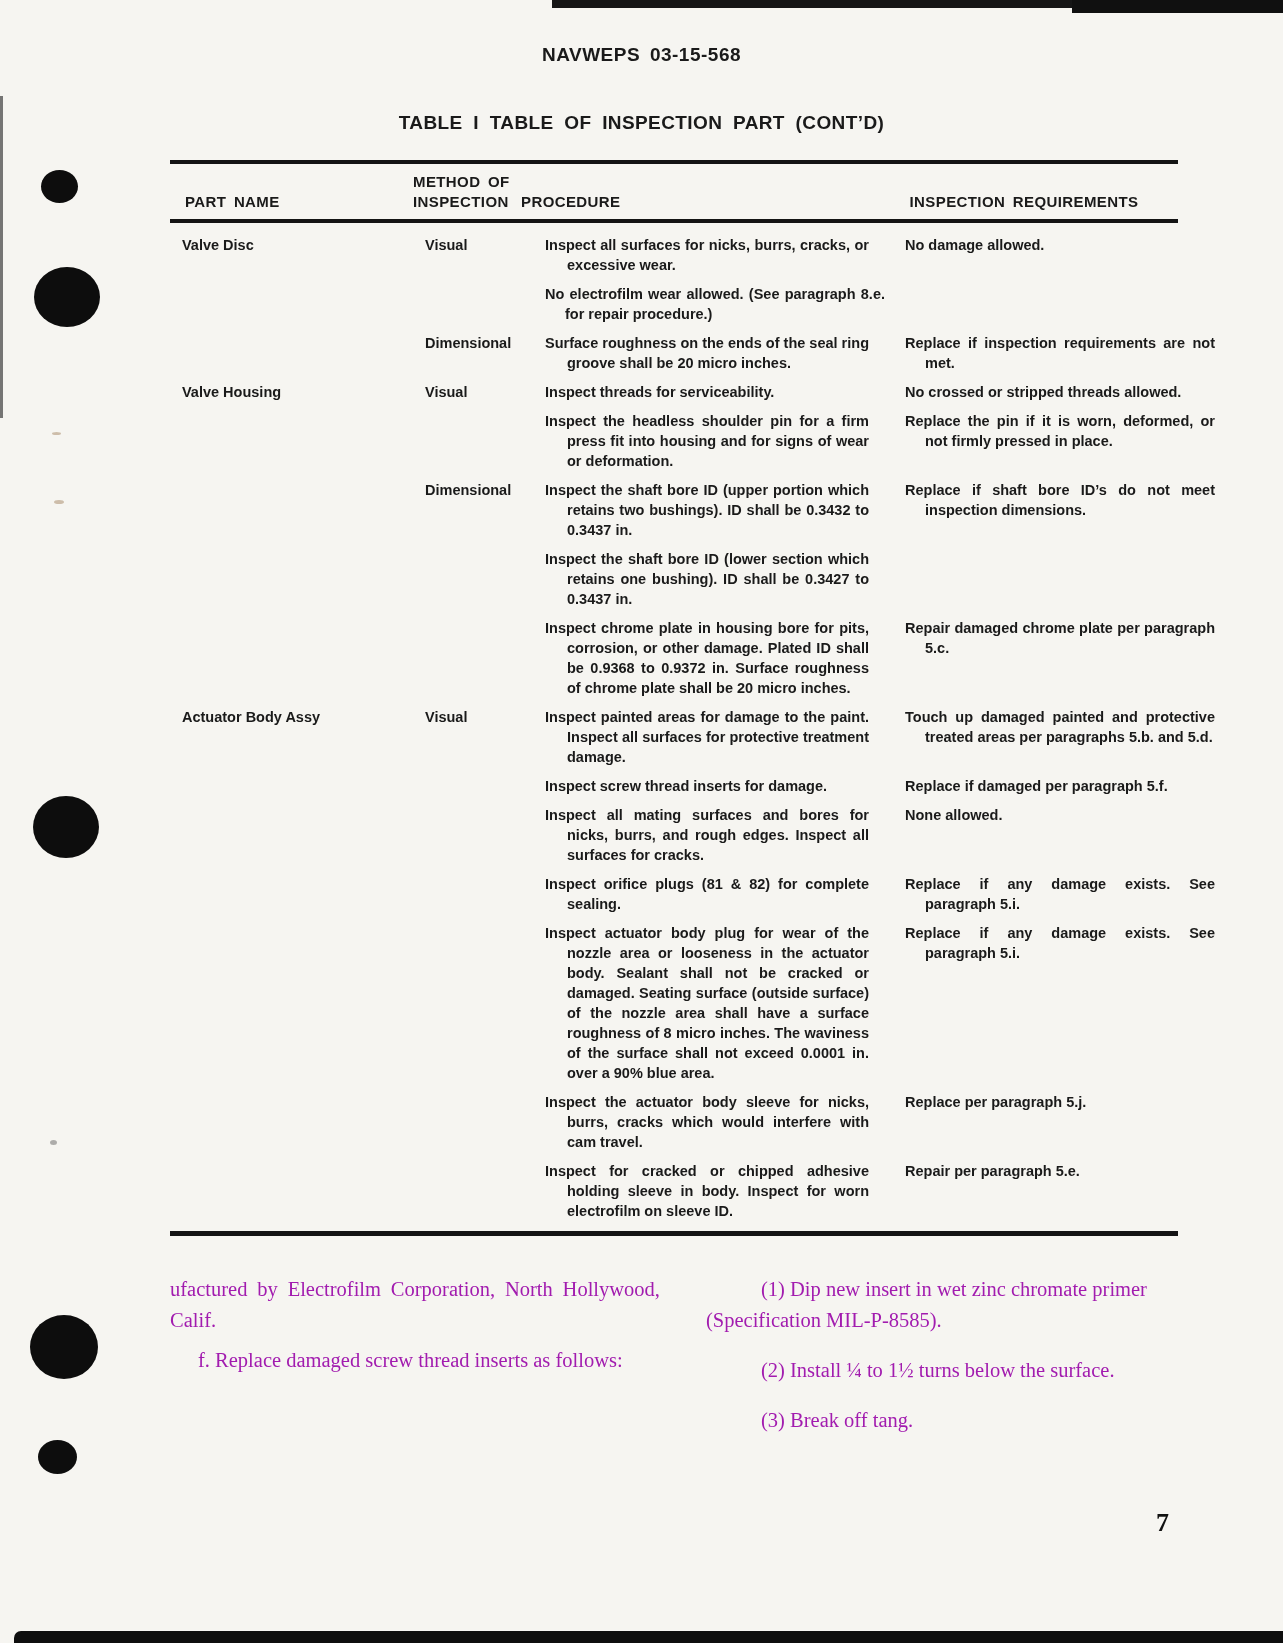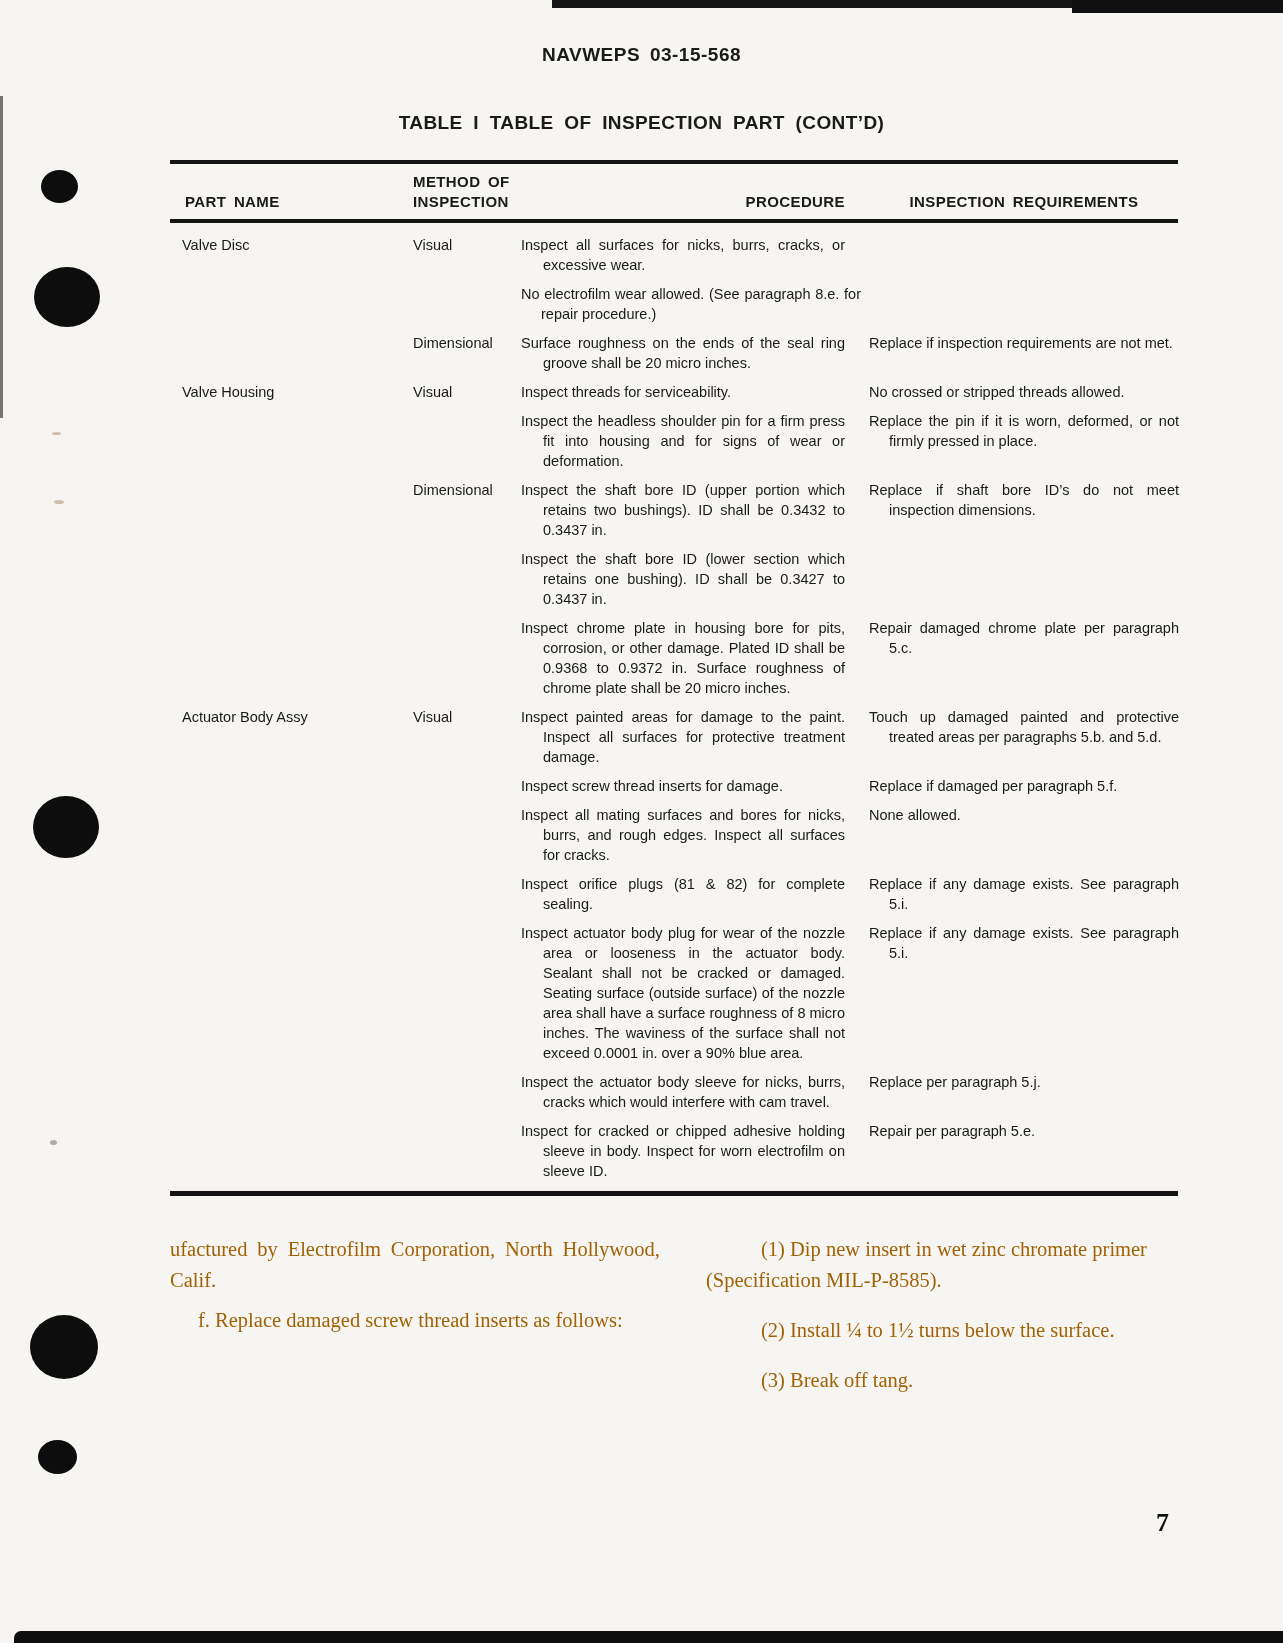--- a/index.html
+++ b/index.html
@@ -65,29 +65,30 @@
     column-gap: 8px;
     align-items: end;
     padding: 8px 0 7px 0;
     font-weight: bold;
     font-size: 15px;
     letter-spacing: .4px;
     word-spacing: 3px;
   }
   .th-part { padding-left: 15px; }
   .th-method { text-align: left; }
-  .th-proc { text-align: right; padding-right: 16px; }
+  .th-proc { text-align: left; padding-right: 16px; }
   .th-req { text-align: center; }
 
   .tbody { padding-top: 12px; padding-bottom: 8px; }
   .trow {
     display: grid;
     grid-template-columns: 235px 100px 340px 310px;
-    column-gap: 8px;
+    column-gap: 20px;
     margin-bottom: 9px;
+    font-weight: bold;
   }
   .trow:last-child { margin-bottom: 2px; }
   .cell.part { padding-left: 12px; }
   .cell.proc {
     padding-right: 16px;
     padding-left: 22px;
     text-indent: -22px;
     text-align: justify;
   }
   .cell.req {
@@ -98,21 +99,21 @@
 
   
   .footer-cols {
     display: flex;
     margin: 38px 0 0 170px;
     width: 1012px;
     column-gap: 46px;
     font-family: "Liberation Serif", serif;
     font-size: 20.5px;
     line-height: 31px;
-    color: #a16207;
+    color: #a21caf;
   }
   .fcol-left  { width: 490px; }
   .fcol-right { width: 476px; }
   .fcol-left p  { text-align: justify; }
   .fcol-left p + p { margin-top: 9px; }
   .fcol-right p + p { margin-top: 19px; }
   .indent-num { text-indent: 55px; }
   .indent-sub { text-indent: 28px; }
 
   .page-number {
@@ -156,20 +157,21 @@
       </div>
       <div class="th-proc">PROCEDURE</div>
       <div class="th-req">INSPECTION REQUIREMENTS</div>
     </div>
     <hr class="rule">
     <div class="tbody" id="table-body">
   <div class="trow">
     <div class="cell part">Valve Disc</div>
     <div class="cell method">Visual</div>
     <div class="cell proc">Inspect all surfaces for nicks, burrs, cracks, or excessive wear.</div>
+    <div class="cell req">No damage allowed.</div>
   </div>
 
   <div class="trow">
     <div class="cell part"></div>
     <div class="cell method"></div>
     <div class="cell req">No electrofilm wear allowed. (See paragraph 8.e. for repair procedure.)</div>
   </div>
 
   <div class="trow">
     <div class="cell part"></div>

